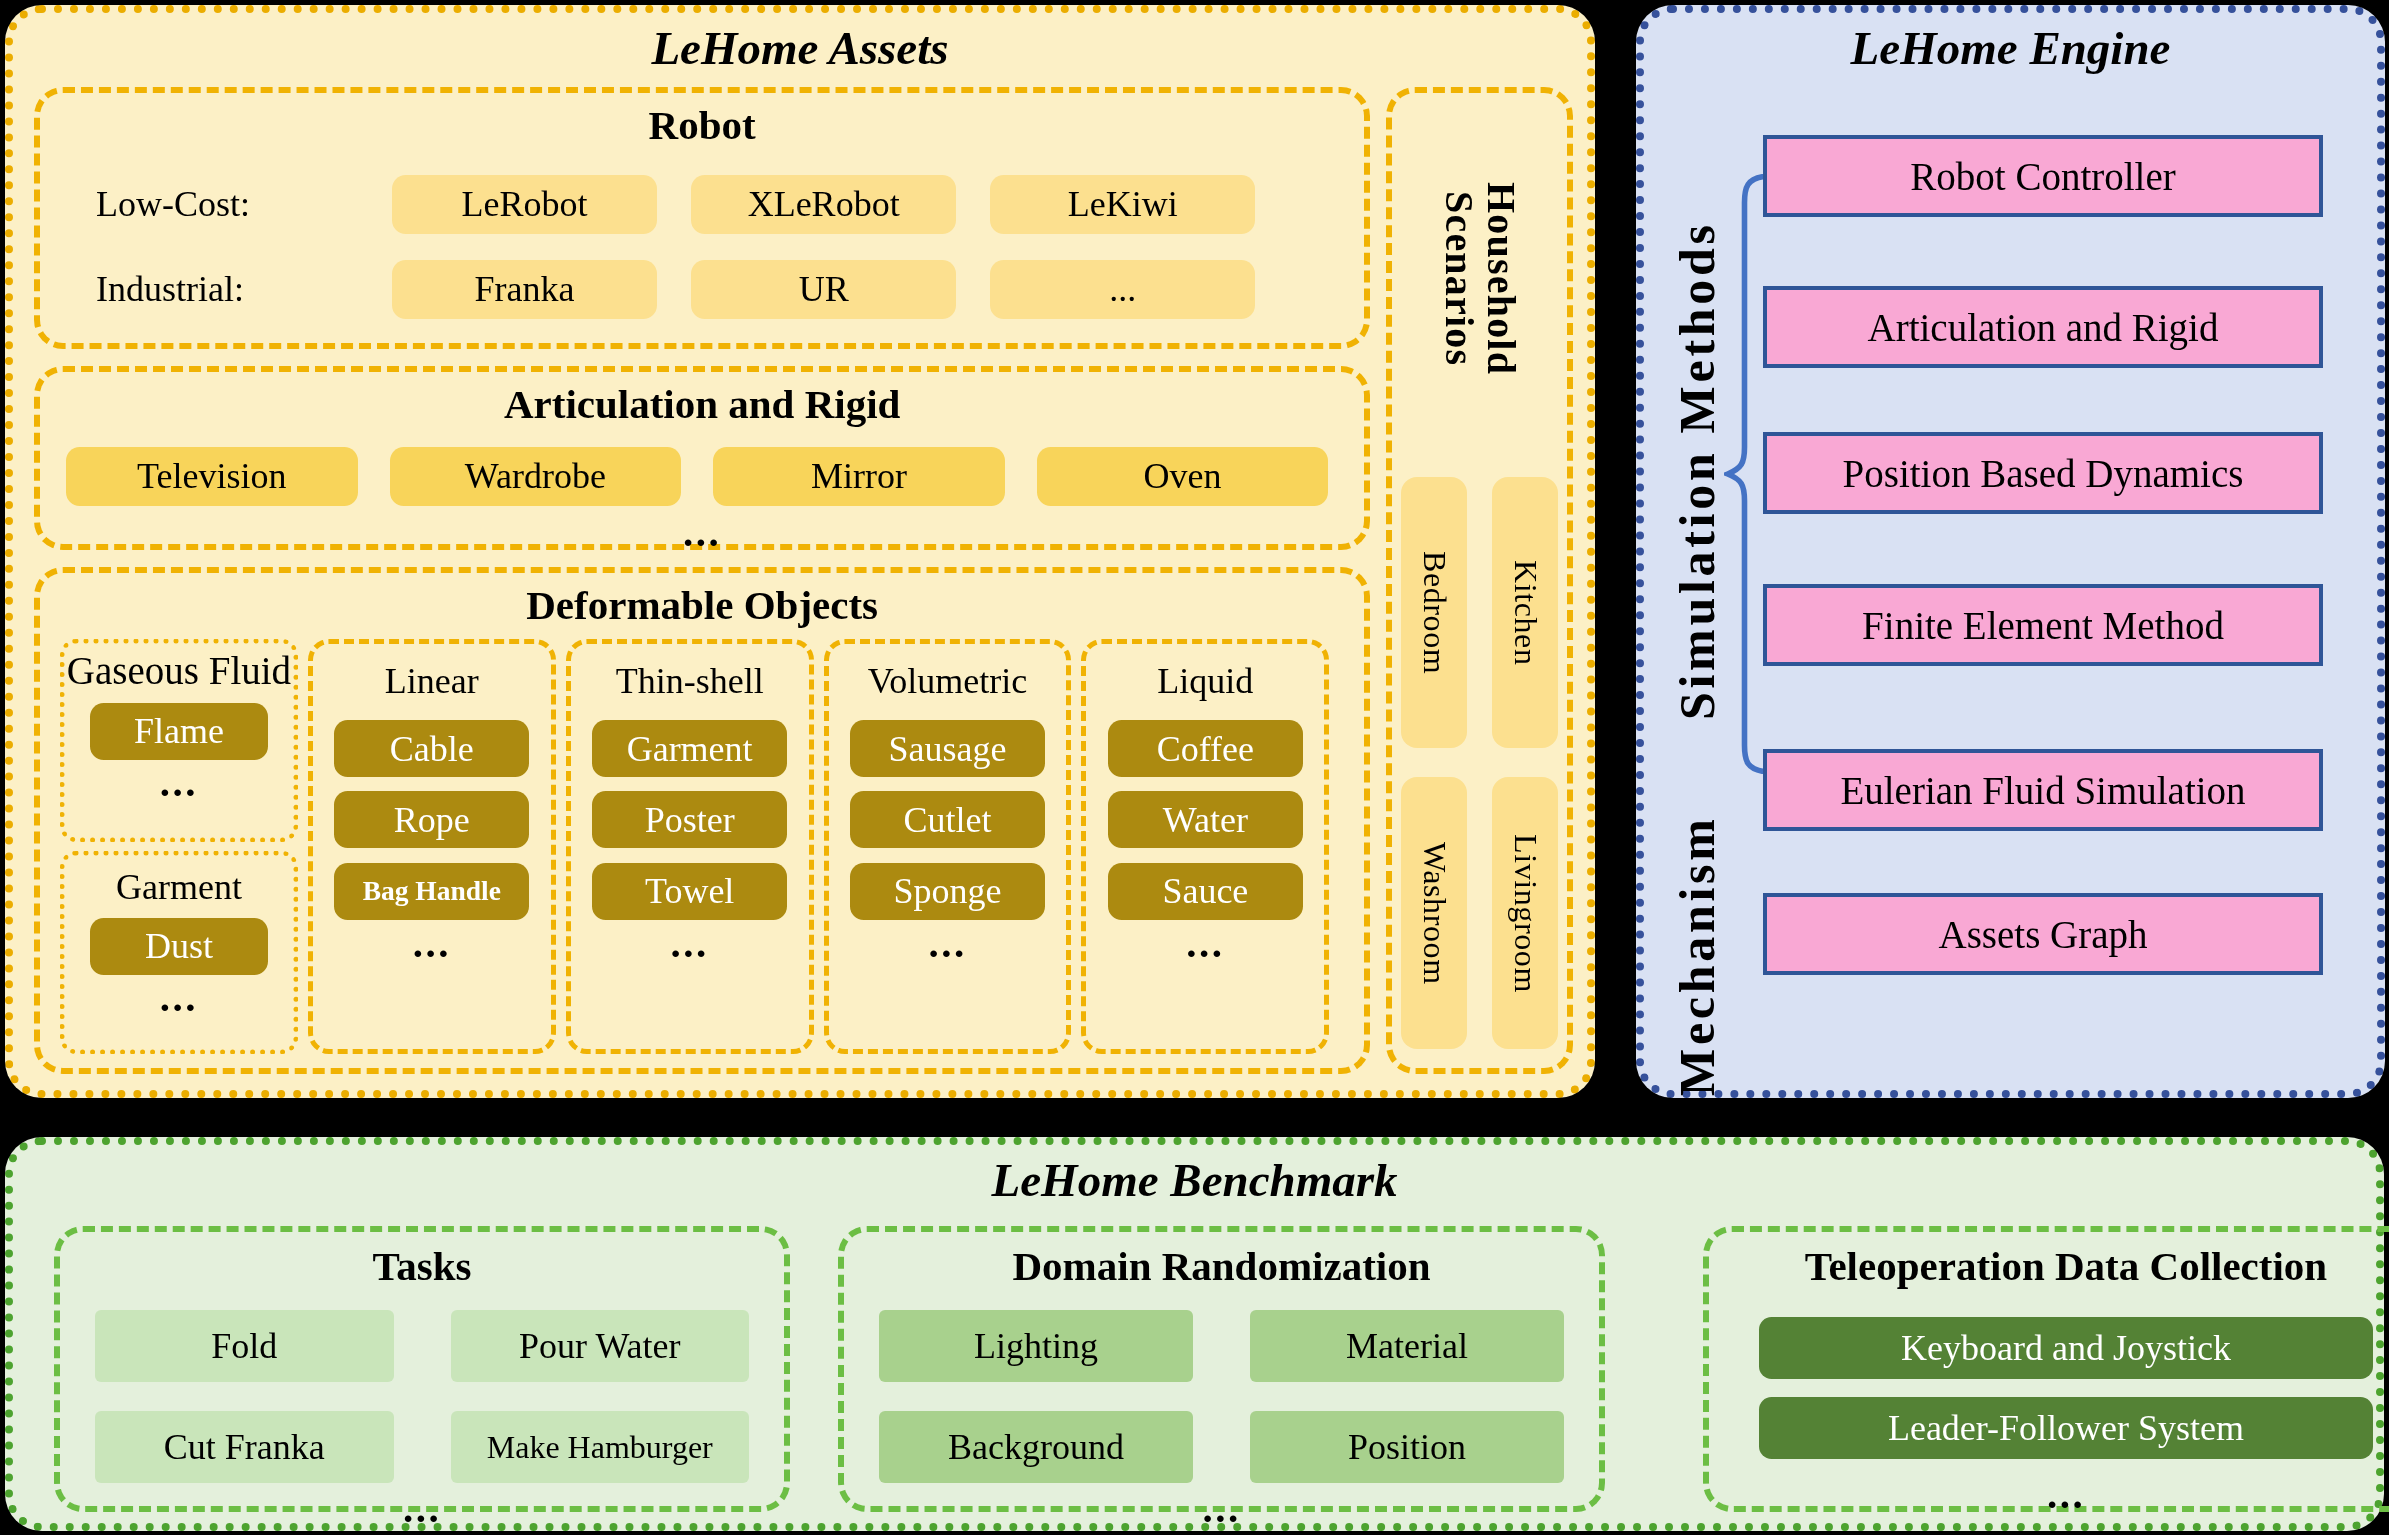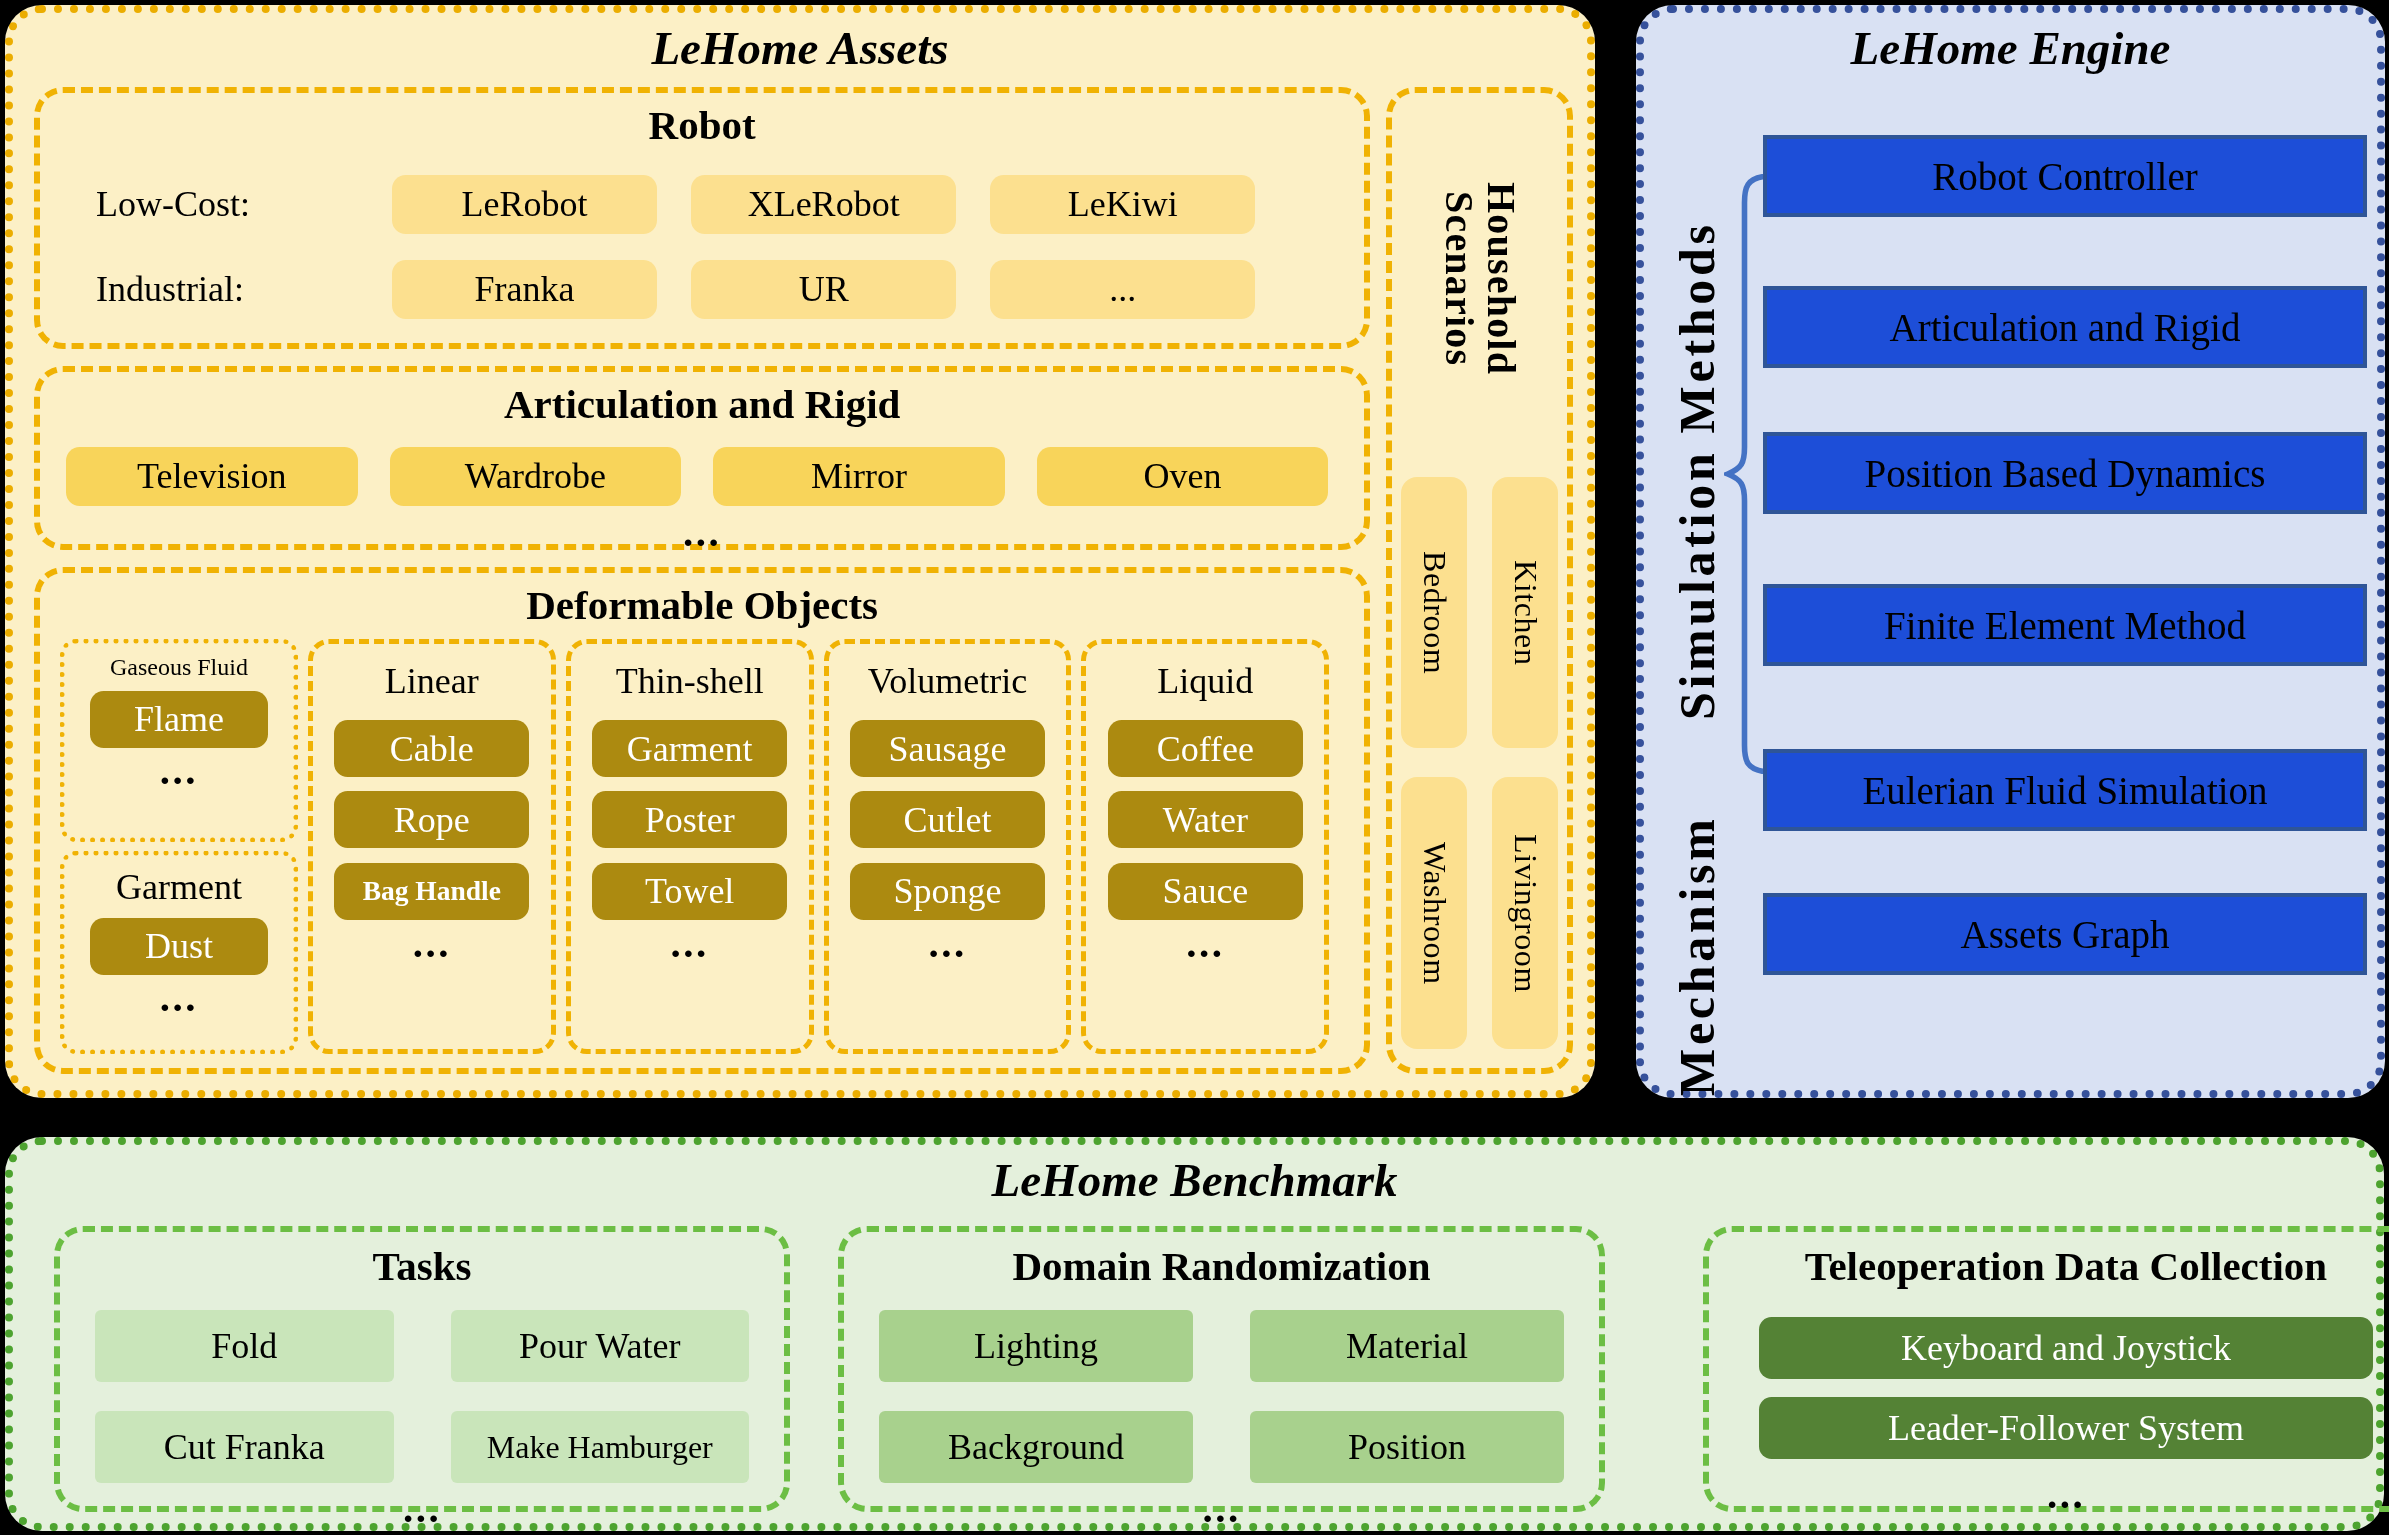--- a/index.html
+++ b/index.html
@@ -38,38 +38,38 @@
   .def-cols{flex:1;display:flex;gap:10px;padding:10px 35px 13.7px 20px;}
   .def-col{flex:1;border:5.6px dashed #F0B203;border-radius:21px;display:flex;
            flex-direction:column;align-items:center;padding:6.2px 0 5px;min-width:0;}
   .def-col .hdr{font-size:36px;margin:10px 0 3.7px;white-space:nowrap;}
   .def-col .pill{width:82%;height:57px;margin:14.3px 0 0;}
   .def-col .dots{margin-top:12.5px;}
   .def-col1{flex:1;display:flex;flex-direction:column;gap:8.7px;min-width:0;}
   .subbox{flex:1;border:5.6px dotted #F0B203;border-radius:16px;display:flex;
           flex-direction:column;align-items:center;padding:3.7px 0;}
   .subbox .hdr{font-size:36px;margin:6.2px 0 0;white-space:nowrap;}
-  .subbox .hdr.small{font-size:24px;margin-top:6px;}
+  .subbox .hdr.small{font-size:39px;margin-top:0;}
   .subbox .pill{width:78%;height:57px;margin:10px 0 0;}
   .subbox .dots{margin-top:11.2px;}
   #household{width:187px;border:6.2px dashed #F0B203;border-radius:29px;box-sizing:border-box;
              display:flex;flex-direction:column;align-items:center;padding:17.5px 0 18.7px;}
   .hh-title{writing-mode:vertical-rl;font-weight:bold;font-size:40px;line-height:1.05;
             height:337px;text-align:center;letter-spacing:1.2px;}
   .hh-grid{flex:1;margin-top:29px;display:grid;grid-template-columns:66px 66px;
            grid-auto-rows:1fr;gap:29px 25px;}
   .room{background:#FCE08F;border-radius:16px;writing-mode:vertical-rl;
         display:flex;align-items:center;justify-content:center;font-size:32px;letter-spacing:0.6px;}
   
   .vlabel{position:absolute;writing-mode:vertical-rl;transform:rotate(180deg);
           font-weight:bold;font-size:50px;letter-spacing:3.7px;text-align:center;width:69px;
           display:flex;align-items:center;justify-content:center;white-space:nowrap;}
   #sim-label{left:17.5px;top:112px;height:692px;}
   #mech-label{left:17.5px;top:799px;height:287px;}
-  .ebox{position:absolute;left:119px;width:604px;height:82px;background:#1d4ed8;
+  .ebox{position:absolute;left:119px;width:560px;height:82px;background:#f9a8d4;
         border:4.4px solid #2F5597;box-sizing:border-box;display:flex;align-items:center;
         justify-content:center;font-size:39px;font-family:Liberation Serif, serif;}
   #brace{position:absolute;left:80px;top:161px;width:41px;height:600px;}
   
   .bbox{position:absolute;top:81px;height:286px;border:6.2px dashed #6CBE44;border-radius:29px;
         box-sizing:border-box;display:flex;flex-direction:column;}
   #tasks{left:41px;width:736px;}
   #domain{left:825px;width:767px;}
   #teleop{left:1690px;width:726px;justify-content:space-between;}
   .bbox .sec-title{margin-top:11.2px;}

